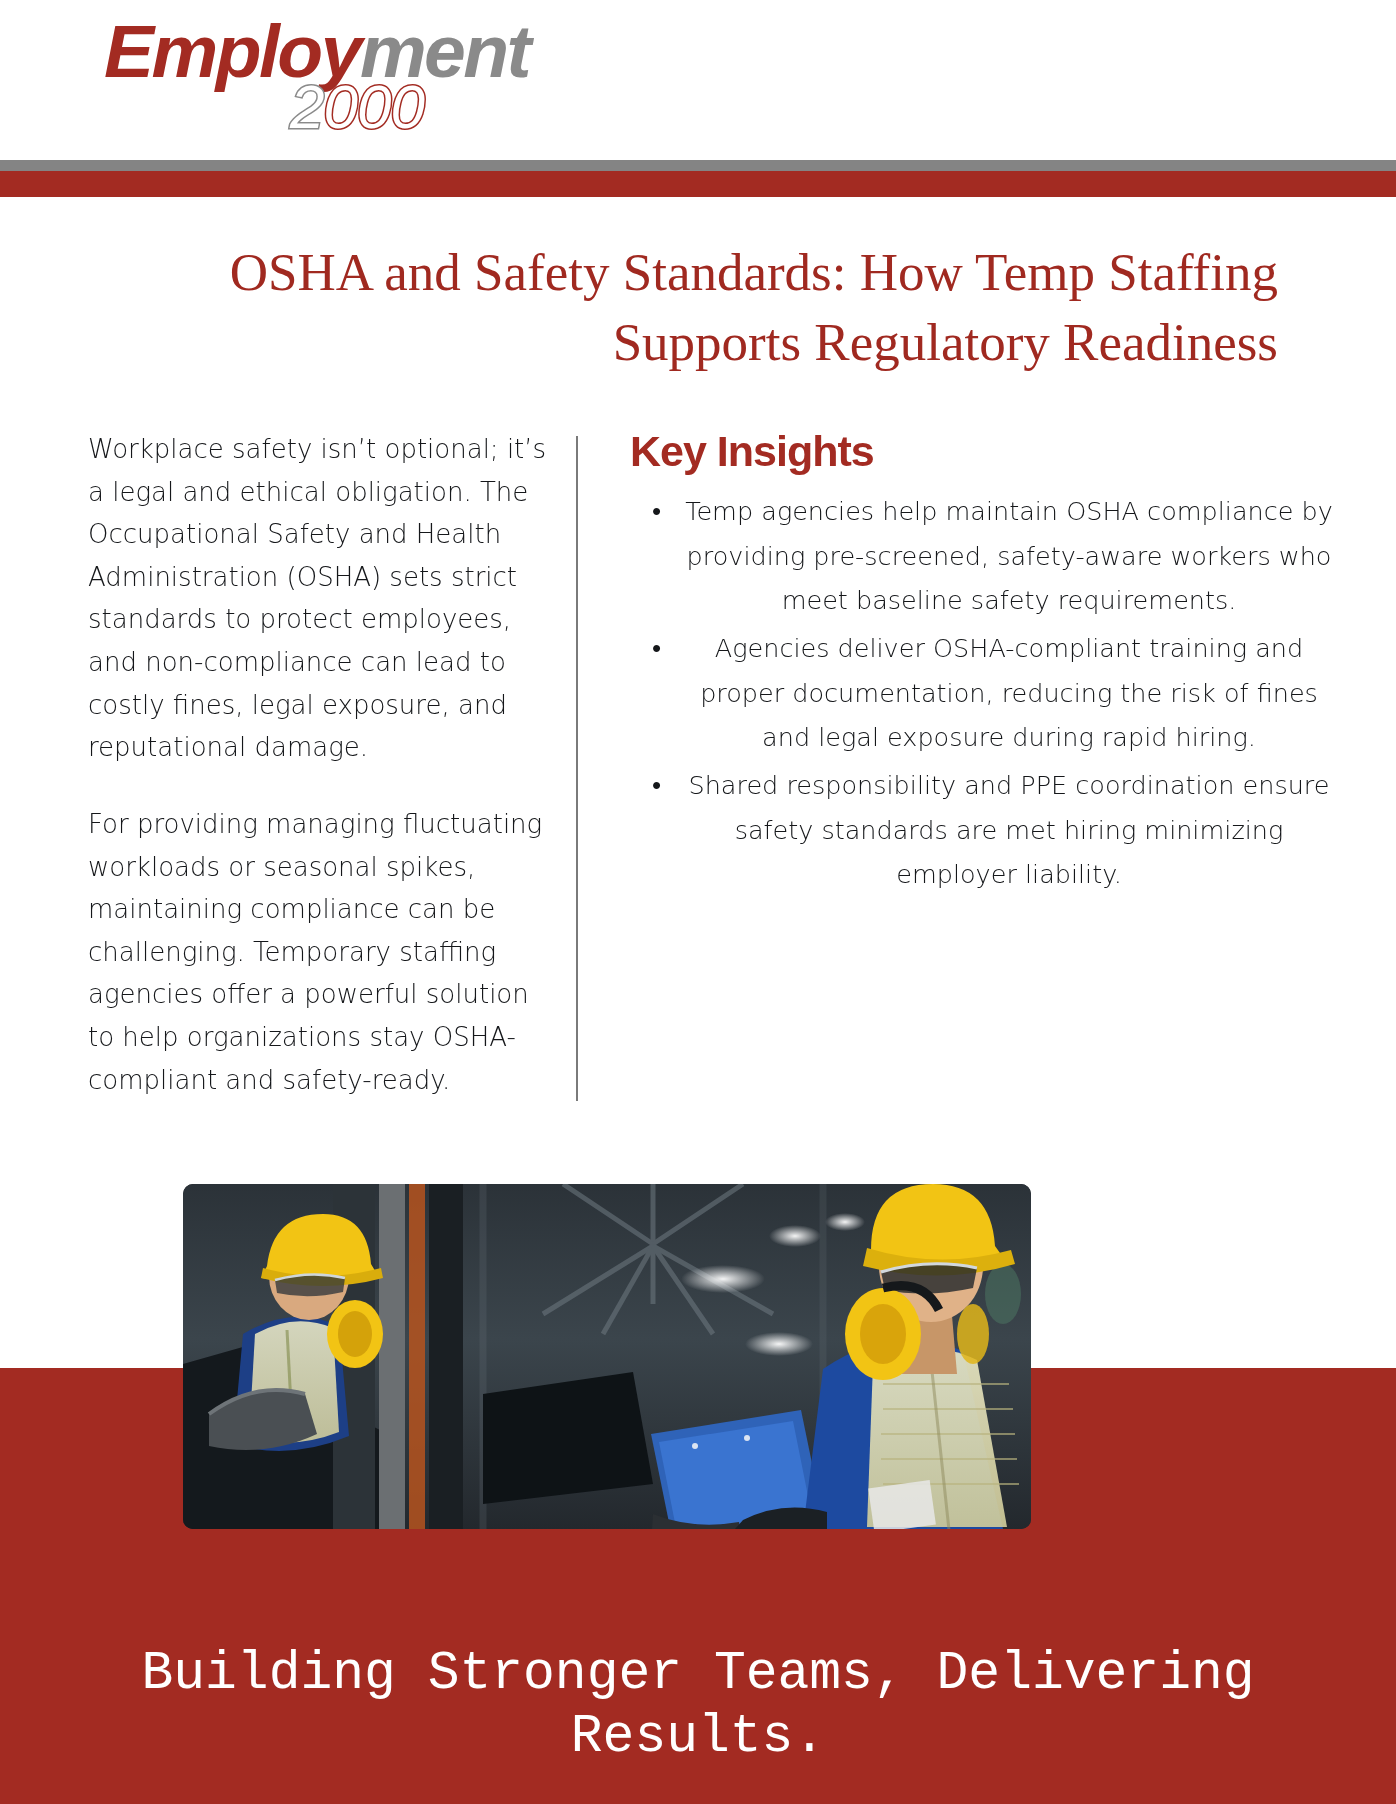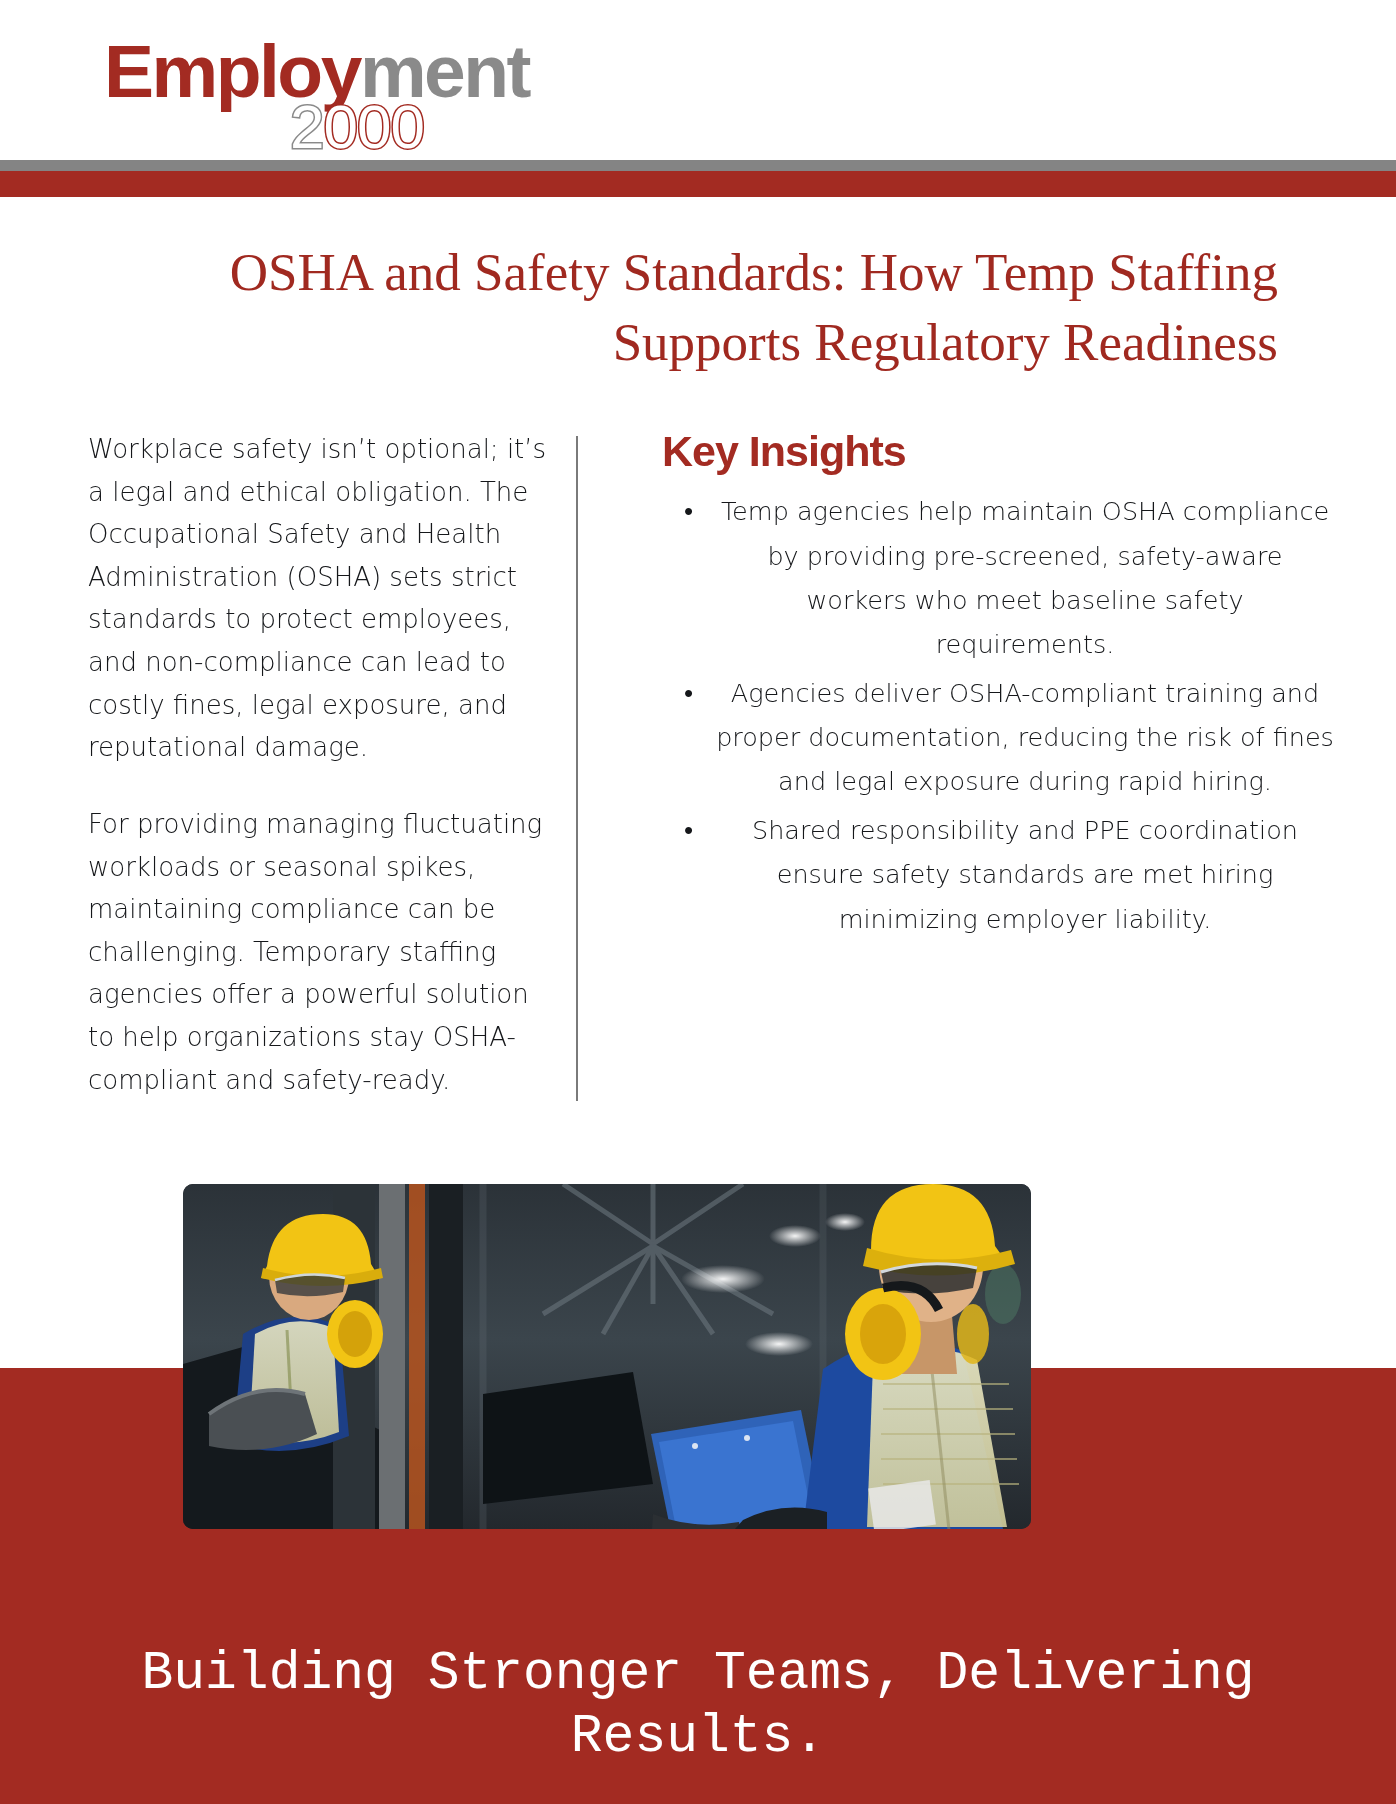--- a/index.html
+++ b/index.html
@@ -21,23 +21,24 @@
     height: 160px;
     background: #ffffff;
     display: flex;
     align-items: flex-start;
     justify-content: space-between;
   }
 
   .logo-block {
     position: relative;
     margin-left: 104px;
-    margin-top: 34px;
+    margin-top: 14px;
     width: 400px;
     height: 130px;
+    font-style: italic;
   }
   .logo-word {
     font-family: "Liberation Sans", sans-serif;
     font-weight: bold;
     font-size: 75px;
     letter-spacing: -2.5px;
     line-height: 1;
     white-space: nowrap;
     position: absolute;
     top: 0;
@@ -118,21 +119,20 @@
     background: #7a7a7a;
     align-self: stretch;
     margin-top: 8px;
     margin-bottom: 0;
     flex: 0 0 2px;
   }
   .col-right {
     flex: 1;
     padding-left: 52px;
     box-sizing: border-box;
-    margin-left: 32px;
   }
 
   .body-p {
     font-family: "DejaVu Sans", sans-serif;
     font-size: 26px;
     line-height: 1.64;
     color: #15171a;
     margin: 0 0 34px 0;
     font-weight: 300;
   }

